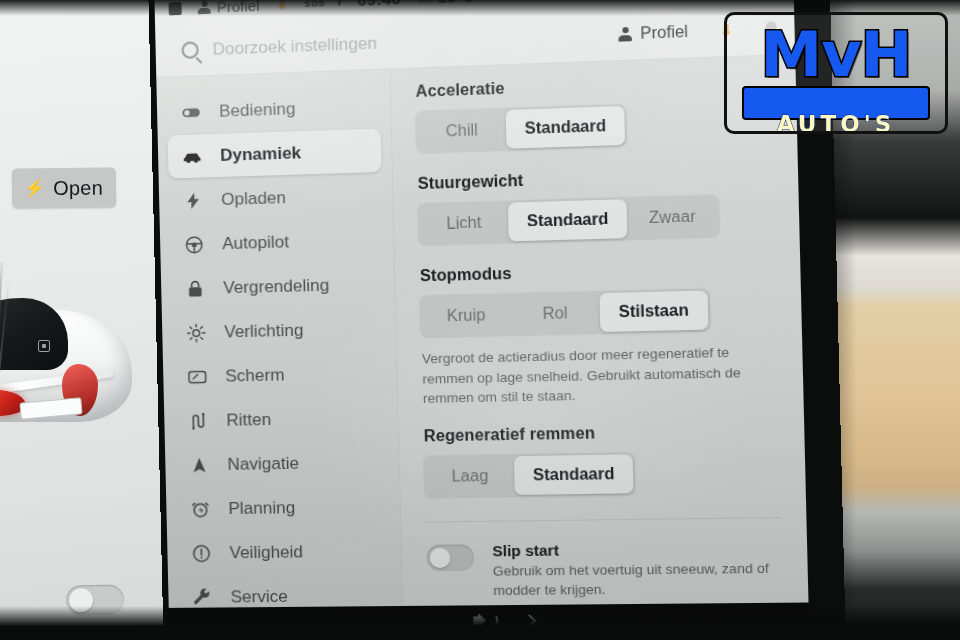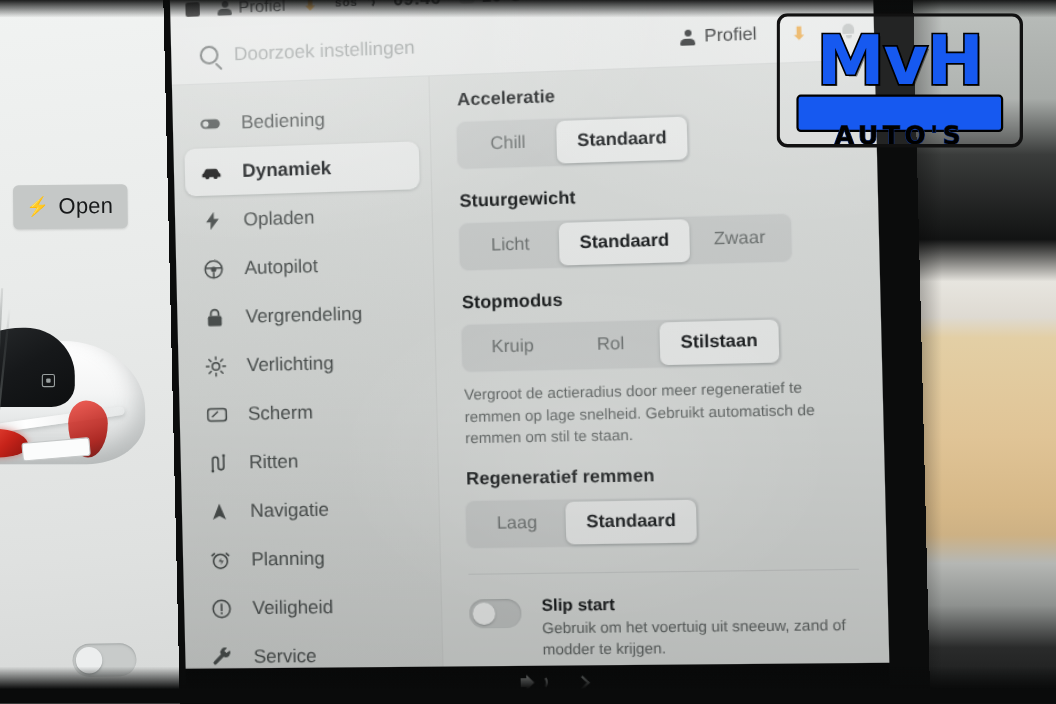--- a/index.html
+++ b/index.html
@@ -277,21 +277,21 @@
     position:absolute;left:0;top:0;width:960px;height:16px;
     background:linear-gradient(180deg,rgba(10,11,11,.92),rgba(10,11,11,0));
   }
   .btm-dark{
     position:absolute;left:0;bottom:0;width:960px;height:34px;
     background:linear-gradient(0deg,#0a0b0b 40%,rgba(10,11,11,0));
   }
 
   
   .logo{
-    position:absolute;left:706px;top:12px;width:224px;height:122px;
+    position:absolute;left:724px;top:12px;width:224px;height:122px;
     border:3px solid #111;border-radius:10px;
     background:rgba(255,255,255,.10);
     backdrop-filter:none;
     display:flex;flex-direction:column;align-items:center;justify-content:center;gap:4px;
     overflow:hidden;
   }
   .logo-inner{ position:relative;z-index:2;display:flex;flex-direction:column;align-items:center;gap:3px;width:100%; }
   .logo-mvh{
     font-family:"DejaVu Sans", sans-serif;
     font-size:62px;font-weight:bold;line-height:.92;letter-spacing:-1px;
@@ -299,21 +299,21 @@
     -webkit-text-stroke:3px #000;
     paint-order: stroke fill;
     text-shadow: 2px 2px 0 rgba(0,0,0,.45);
   }
   .logo-bar{
     width:188px;height:34px;background:#1659f0;border:2px solid #000;border-radius:4px;
     display:flex;align-items:center;justify-content:center;
   }
   .logo-autos{
     font-family:"DejaVu Sans", sans-serif;
-    font-size:23px;font-weight:bold;letter-spacing:4px;color:#000000;
+    font-size:23px;font-weight:bold;letter-spacing:4px;color:#fef9c3;
     -webkit-text-stroke:1px #0b2f86;
     paint-order: stroke fill;
     margin-top: 42px;
   }
 </style>
 </head>
 <body>
 
 <div id="stage">
 

